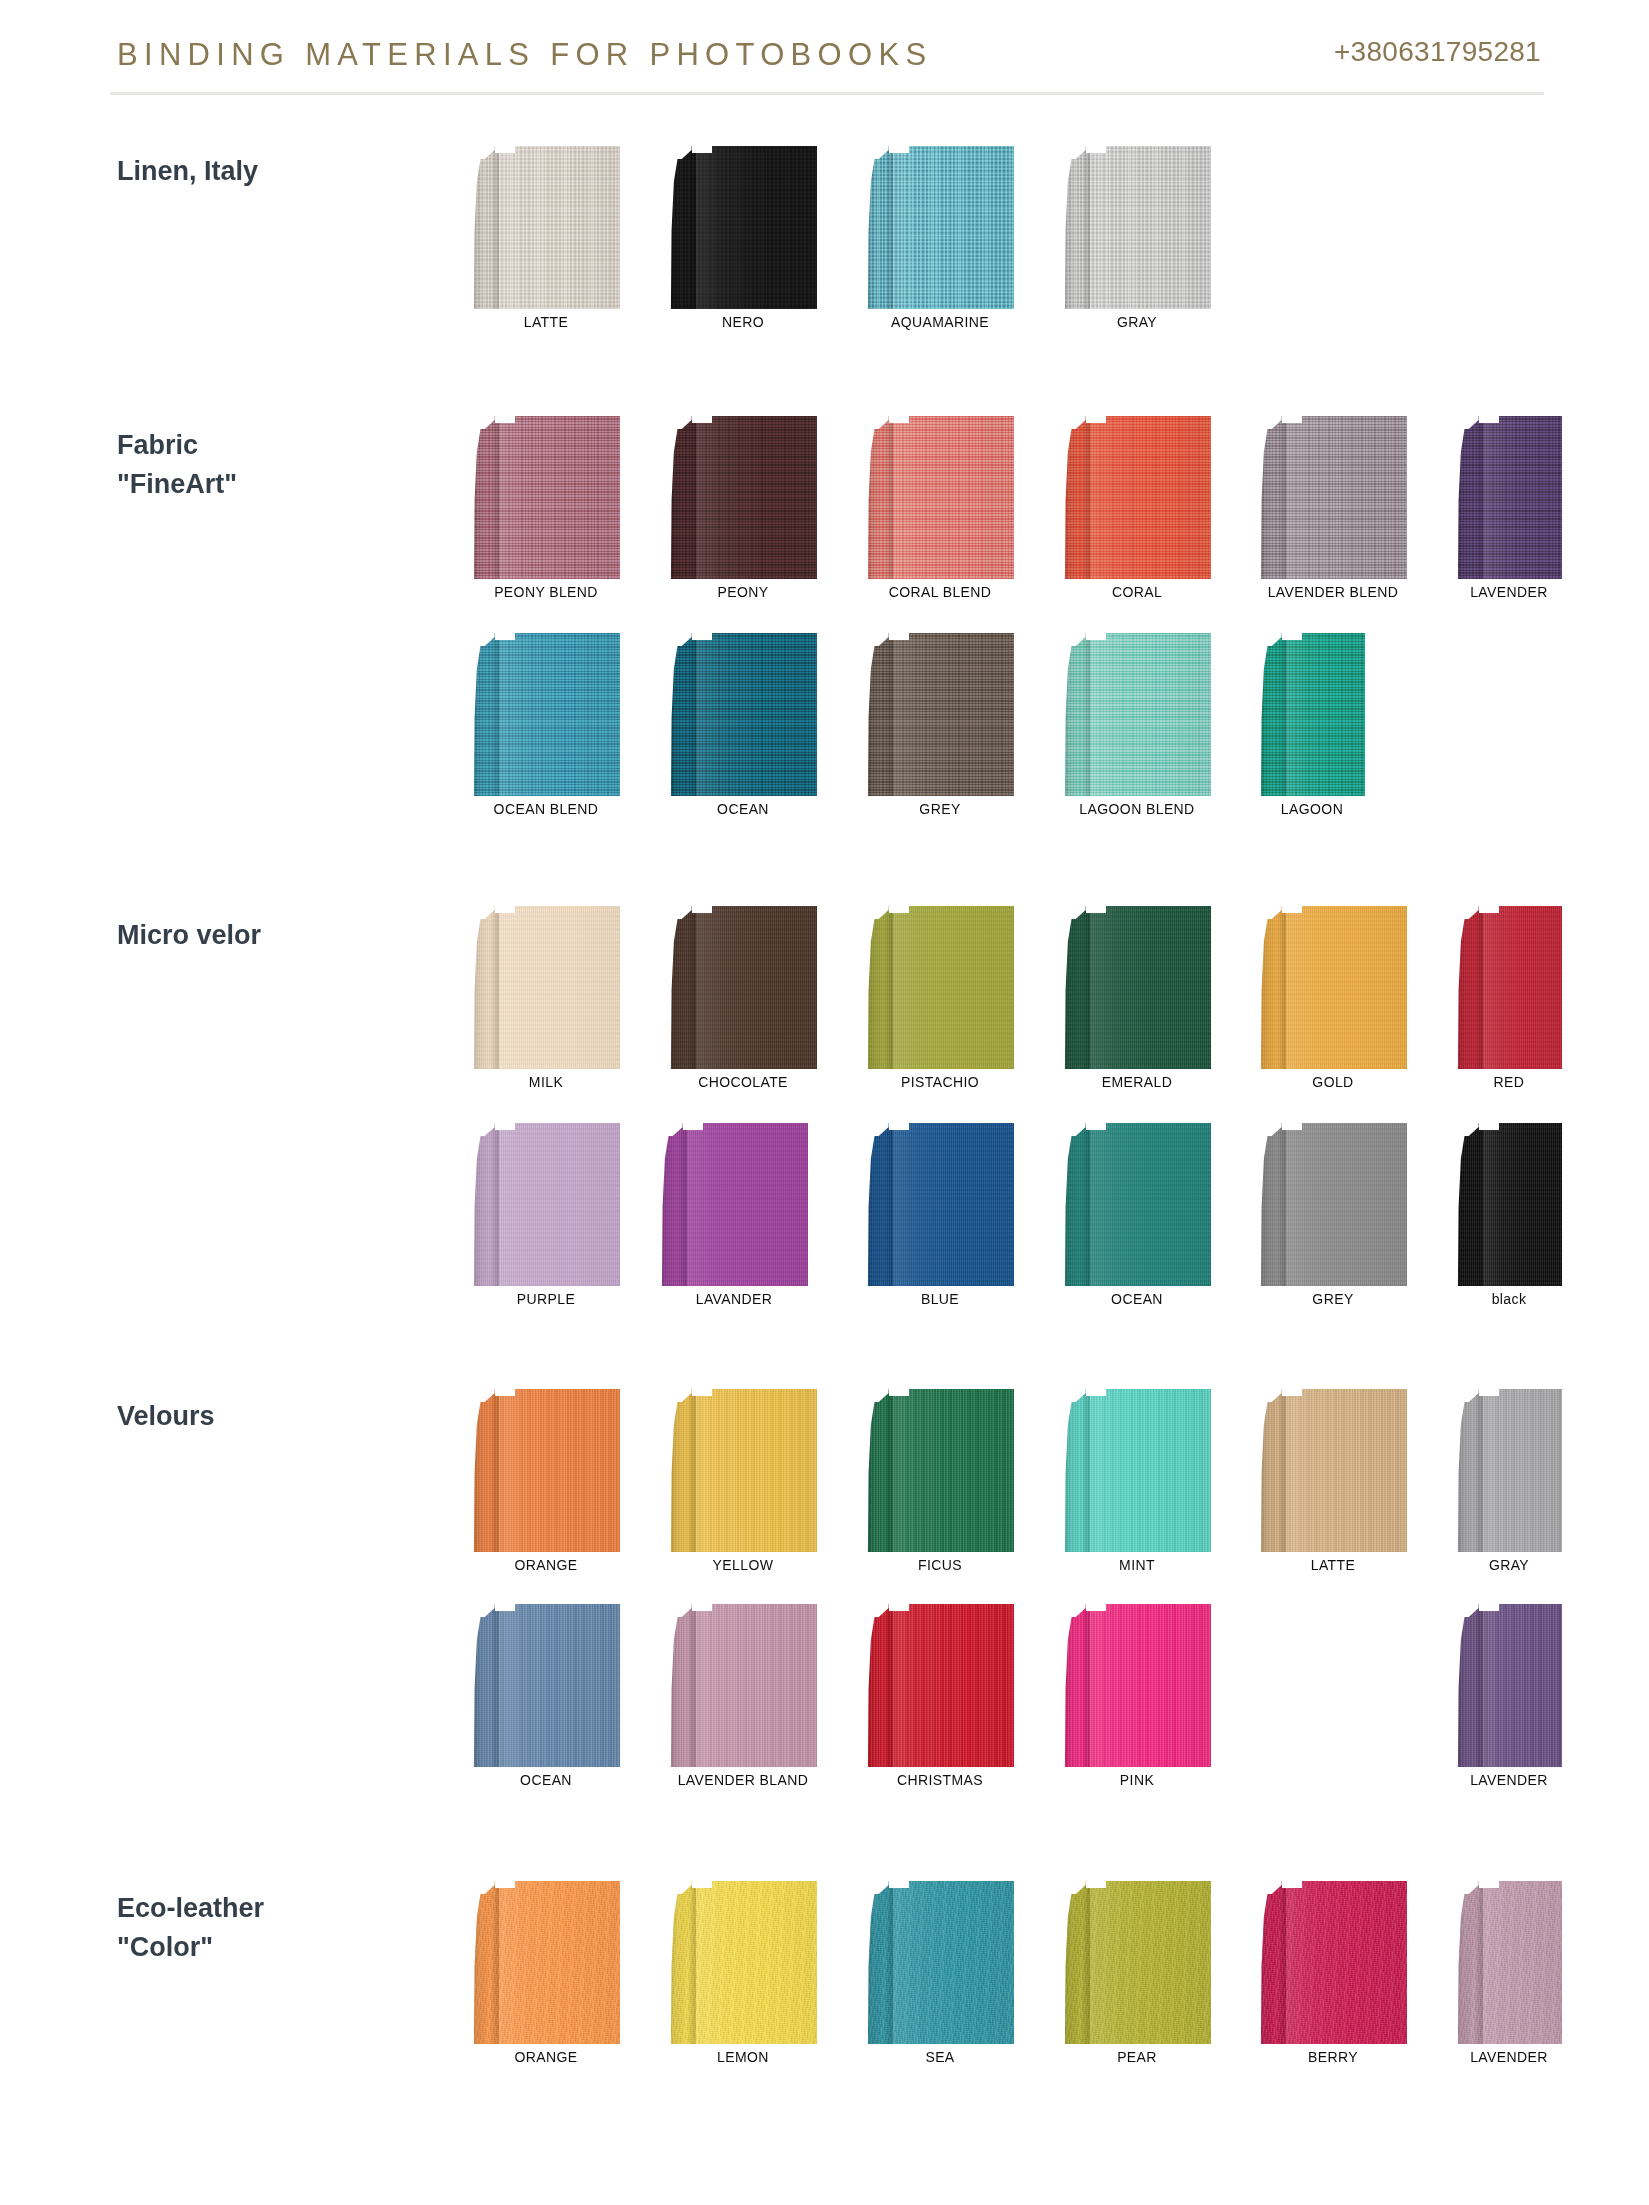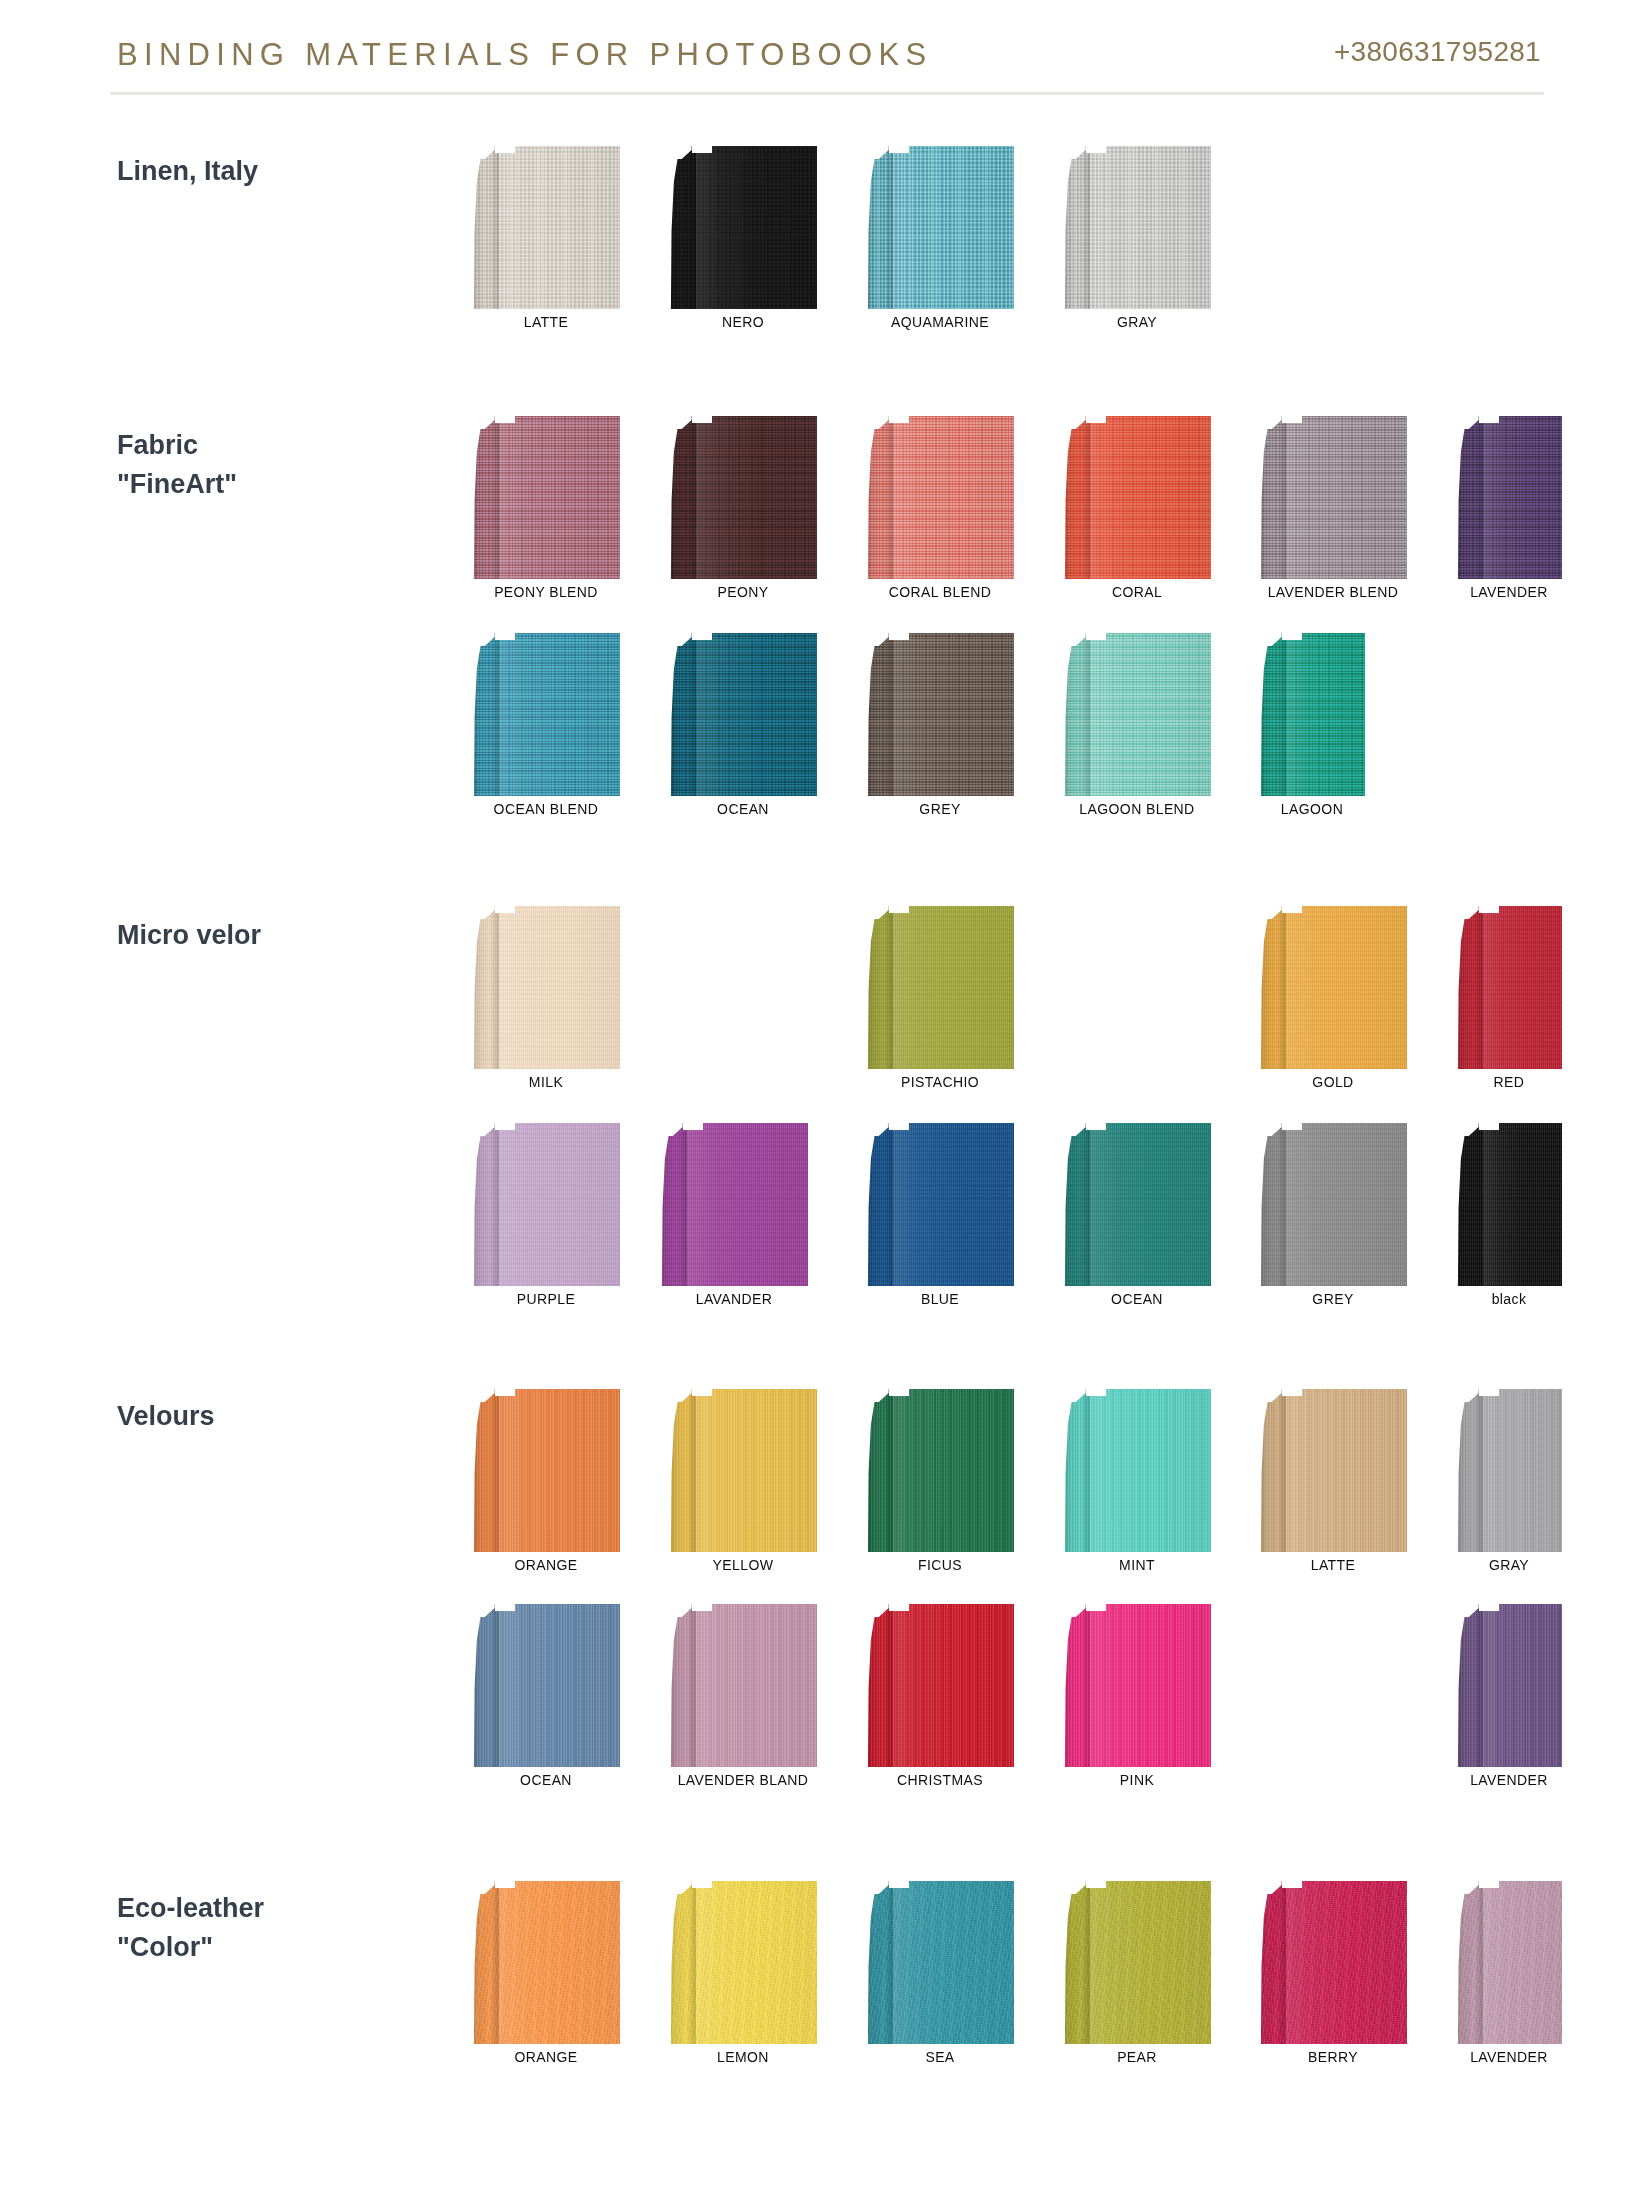--- a/index.html
+++ b/index.html
@@ -430,32 +430,58 @@
             <div class="tex-velor"></div>
             <div class="sw-spine"></div>
             <div class="sw-hinge"></div>
             <div class="sw-sheen"></div>
             <div class="sw-curve"></div>
             <div class="sw-notch-a"></div>
             <div class="sw-notch-b"></div>
           </div>
           <div class="cell-label">MILK</div>
         </div>
+        <div class="cell" style="left: 197px;">
+          <div class="swatch">
+            <div class="sw-base" style="background: rgb(73, 50, 38);"></div>
+            <div class="tex-velor"></div>
+            <div class="sw-spine"></div>
+            <div class="sw-hinge"></div>
+            <div class="sw-sheen"></div>
+            <div class="sw-curve"></div>
+            <div class="sw-notch-a"></div>
+            <div class="sw-notch-b"></div>
+          </div>
+          <div class="cell-label">CHOCOLATE</div>
+        </div>
         <div class="cell" style="left: 394px;">
           <div class="swatch">
             <div class="sw-base" style="background: rgb(162, 166, 56);"></div>
             <div class="tex-velor"></div>
             <div class="sw-spine"></div>
             <div class="sw-hinge"></div>
             <div class="sw-sheen"></div>
             <div class="sw-curve"></div>
             <div class="sw-notch-a"></div>
             <div class="sw-notch-b"></div>
           </div>
           <div class="cell-label">PISTACHIO</div>
+        </div>
+        <div class="cell" style="left: 591px;">
+          <div class="swatch">
+            <div class="sw-base" style="background: rgb(25, 82, 57);"></div>
+            <div class="tex-velor"></div>
+            <div class="sw-spine"></div>
+            <div class="sw-hinge"></div>
+            <div class="sw-sheen"></div>
+            <div class="sw-curve"></div>
+            <div class="sw-notch-a"></div>
+            <div class="sw-notch-b"></div>
+          </div>
+          <div class="cell-label">EMERALD</div>
         </div>
         <div class="cell" style="left: 787px;">
           <div class="swatch">
             <div class="sw-base" style="background: rgb(238, 171, 63);"></div>
             <div class="tex-velor"></div>
             <div class="sw-spine"></div>
             <div class="sw-hinge"></div>
             <div class="sw-sheen"></div>
             <div class="sw-curve"></div>
             <div class="sw-notch-a"></div>

